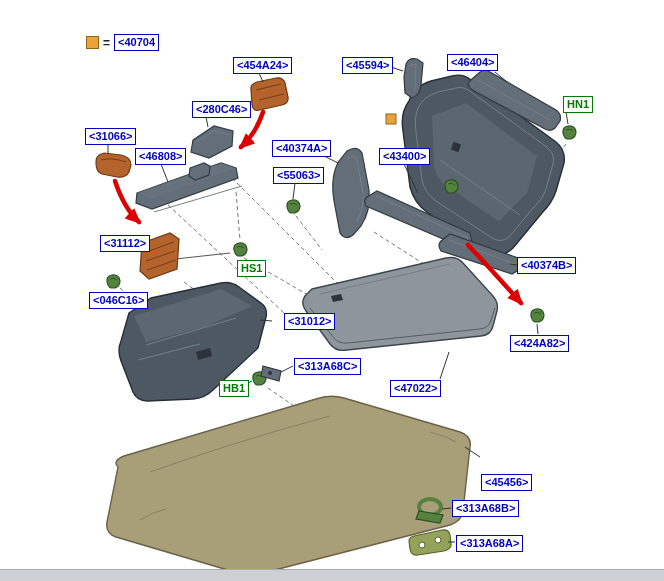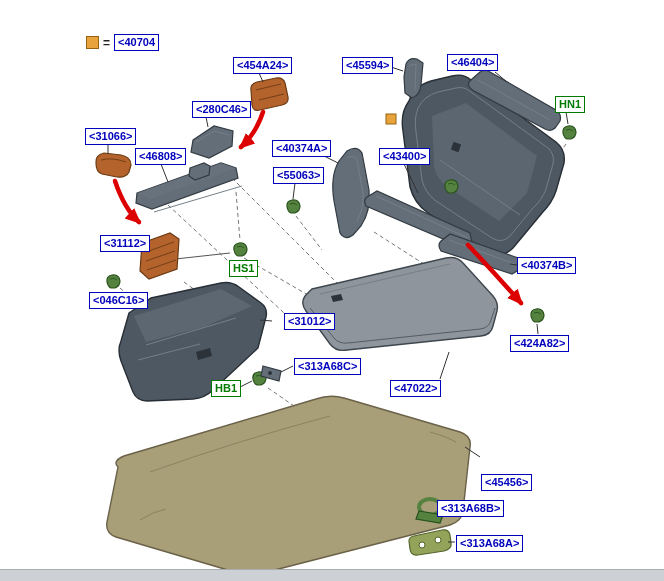--- a/index.html
+++ b/index.html
@@ -2,21 +2,21 @@
 <html style="--callout-blue: #0000bd; --callout-green: #007b00; --arrow-red: #dd0000; --marker-orange: #e8a33c; --panel-gray: #4e5862; --panel-mid: #8e959c; --panel-mid2: #646e78; --carpet-tan: #a89e78; --carpet-edge: #6a6148; --part-orange: #b4632d; --clip-green: #55823f; --bracket-olive: #93a35a;"><head>
 <meta charset="utf-8">
 <style>
   html,body{margin:0;padding:0;background:#fff;}
   .stage{position:relative;width:664px;height:581px;background:#fff;overflow:hidden;
          font-family:"Liberation Sans",sans-serif;}
   svg.scene{position:absolute;left:0;top:0;z-index:1;}
   .callout{position:absolute;z-index:3;border:1.5px solid var(--callout-blue);color:var(--callout-blue);
            background:#fff;font-weight:bold;font-size:11px;line-height:13px;padding:1px 3px;
            white-space:nowrap;font-family:"Liberation Sans",sans-serif;cursor:pointer;}
-  .callout.green{border-color:var(--callout-green);color:var(--callout-green);}
+  .callout.green{border-color:var(--callout-green);color:var(--callout-green);margin-left:8px;}
   .legend{position:absolute;left:86px;top:34px;display:flex;align-items:center;gap:4px;z-index:3;}
   .legend .callout{position:static;}
   .legend-square{width:11px;height:11px;background:var(--marker-orange);border:1px solid #946413;display:inline-block;}
   .legend-eq{font-size:12px;font-weight:bold;color:#222;}
   .bottombar{position:absolute;left:0;right:0;bottom:0;height:11px;background:#cdd1d5;border-top:1px solid #a8adb2;z-index:2;}
   
   .dash line{stroke:#777;stroke-width:1;stroke-dasharray:4 3;}
   .leader line{stroke:#333;stroke-width:1;}
   .rod{stroke:#555;stroke-width:1;}
   .carpet{fill:var(--carpet-tan);stroke:var(--carpet-edge);stroke-width:1.4;}
@@ -244,17 +244,17 @@
   <div class="callout" style="left:100px;top:235px">&lt;31112&gt;</div>
   <div class="callout green" style="left:229px;top:260px">HS1</div>
   <div class="callout" style="left:517px;top:257px">&lt;40374B&gt;</div>
   <div class="callout" style="left:89px;top:292px">&lt;046C16&gt;</div>
   <div class="callout" style="left:284px;top:313px">&lt;31012&gt;</div>
   <div class="callout" style="left:510px;top:335px">&lt;424A82&gt;</div>
   <div class="callout" style="left:294px;top:358px">&lt;313A68C&gt;</div>
   <div class="callout green" style="left:211px;top:380px">HB1</div>
   <div class="callout" style="left:390px;top:380px">&lt;47022&gt;</div>
   <div class="callout" style="left:481px;top:474px">&lt;45456&gt;</div>
-  <div class="callout" style="left:437px;top:500px">&lt;313A68B&gt;</div>
+  <div class="callout" style="left:452px;top:500px">&lt;313A68B&gt;</div>
   <div class="callout" style="left:456px;top:535px">&lt;313A68A&gt;</div>
 
   <div class="bottombar"></div>
 </div>
 
 </body></html>

